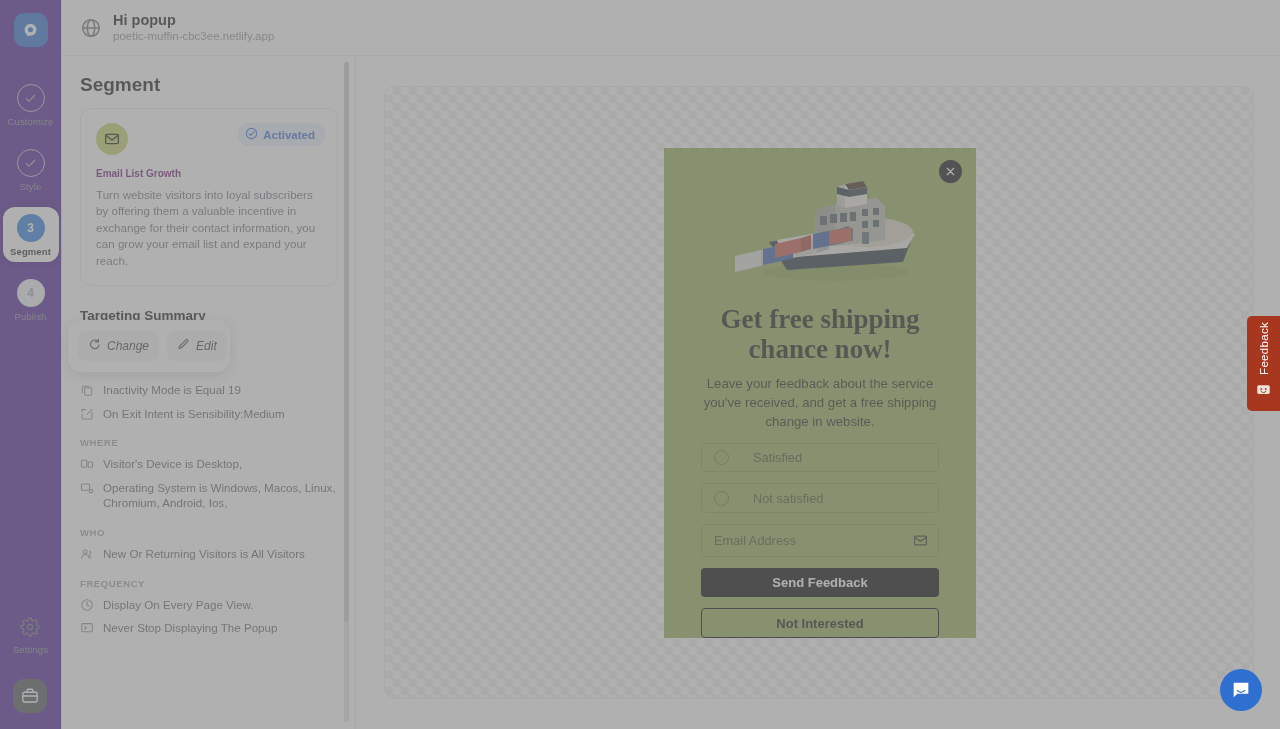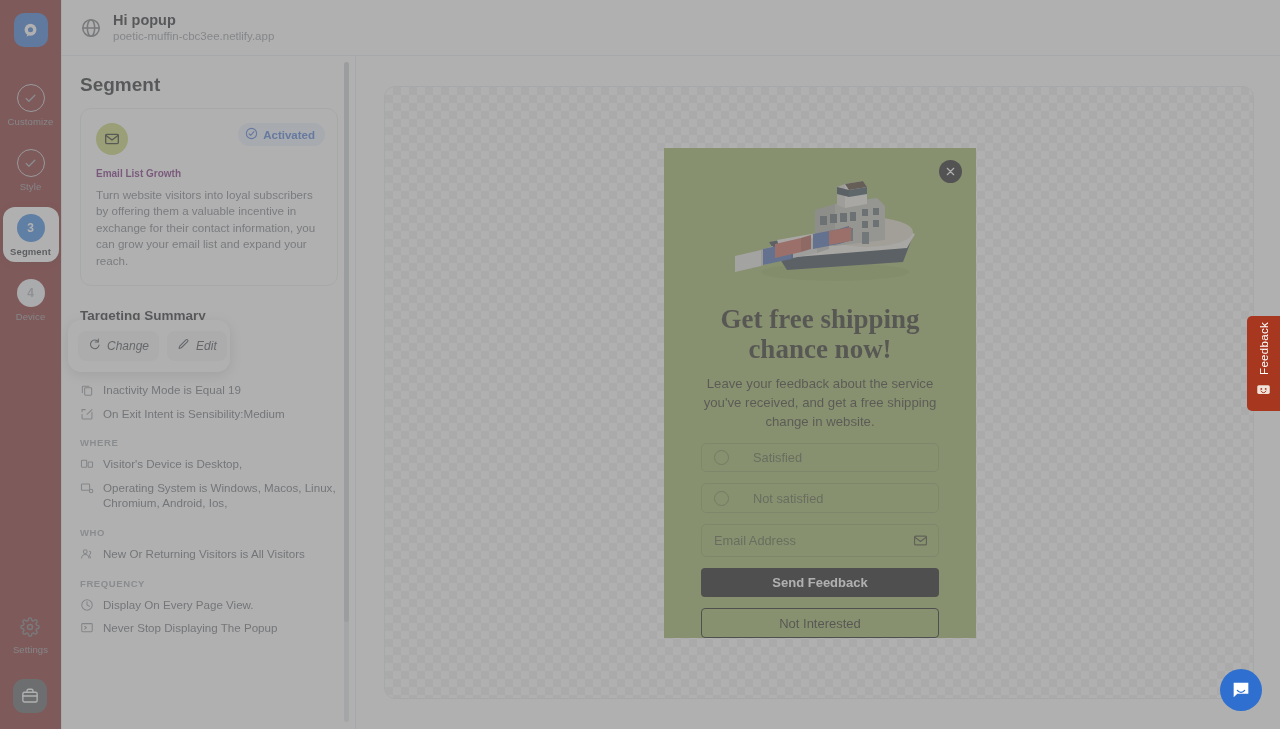--- a/index.html
+++ b/index.html
@@ -11,21 +11,21 @@
   .app { position: relative; width: 1280px; height: 729px; display: flex; }
 
   
   .dim-overlay {
     position: absolute; inset: 0; background: rgba(128,128,128,0.62);
     z-index: 50; pointer-events: none;
   }
 
   
   .rail {
-    width: 62px; height: 729px; background: #7f1d1d;
+    width: 62px; height: 729px; background: #4c1d95;
     border-right: 1px solid #e8eaed;
     display: flex; flex-direction: column; align-items: center;
     flex: 0 0 62px;
   }
   .rail-logo {
     width: 34px; height: 34px; border-radius: 10px; background: #2f6fd0;
     margin-top: 13px; display: flex; align-items: center; justify-content: center;
   }
   .rail-steps { margin-top: 30px; display: flex; flex-direction: column; align-items: center; width: 100%; }
   .step {
@@ -172,21 +172,21 @@
   .email-in::placeholder { color: #43502a; }
   .email-ico { position: absolute; right: 11px; top: 9px; color: #2b3418; }
   .btn-primary {
     width: 238px; height: 33px; margin-top: 11px; background: #000;
     color: #fff; border: none; border-radius: 4px; font-size: 13px; font-weight: 600;
     font-family: "Liberation Sans", sans-serif;
   }
   .btn-secondary {
     width: 238px; height: 33px; margin-top: 11px; background: transparent;
     color: #12150c; border: 1px solid #000; border-radius: 4px;
-    font-size: 13px; font-weight: 400; font-family: "Liberation Sans", sans-serif;
+    font-size: 13px; font-weight: 700; font-family: "Liberation Sans", sans-serif;
   }
 
   
   .feedback-tab {
     position: absolute; right: 0; top: 316px; width: 33px; height: 95px;
     background: #a8371f; border-radius: 5px 0 0 5px; z-index: 60;
     display: flex; flex-direction: column; align-items: center;
     justify-content: center; gap: 7px; padding-bottom: 4px;
   }
   .feedback-txt {
@@ -234,21 +234,21 @@
         <div class="step-label">Style</div>
       </div>
 
       <div class="step active">
         <div class="step-circle current">3</div>
         <div class="step-label">Segment</div>
       </div>
 
       <div class="step">
         <div class="step-circle todo">4</div>
-        <div class="step-label">Device</div>
+        <div class="step-label">Publish</div>
       </div>
     </div>
 
     <div class="rail-bottom">
       <div class="rail-settings">
         <span>
           <svg width="20" height="20" viewBox="0 0 24 24" fill="none" stroke="#6d7278" stroke-width="1.7" stroke-linecap="round" stroke-linejoin="round">
             <circle cx="12" cy="12" r="3"></circle>
             <path d="M19.4 15a1.6 1.6 0 0 0 .3 1.8l.1.1a2 2 0 1 1-2.8 2.8l-.1-.1a1.6 1.6 0 0 0-1.8-.3 1.6 1.6 0 0 0-1 1.5V21a2 2 0 1 1-4 0v-.1A1.6 1.6 0 0 0 9 19.4a1.6 1.6 0 0 0-1.8.3l-.1.1a2 2 0 1 1-2.8-2.8l.1-.1a1.6 1.6 0 0 0 .3-1.8 1.6 1.6 0 0 0-1.5-1H3a2 2 0 1 1 0-4h.1A1.6 1.6 0 0 0 4.6 9a1.6 1.6 0 0 0-.3-1.8l-.1-.1a2 2 0 1 1 2.8-2.8l.1.1a1.6 1.6 0 0 0 1.8.3H9a1.6 1.6 0 0 0 1-1.5V3a2 2 0 1 1 4 0v.1a1.6 1.6 0 0 0 1 1.5 1.6 1.6 0 0 0 1.8-.3l.1-.1a2 2 0 1 1 2.8 2.8l-.1.1a1.6 1.6 0 0 0-.3 1.8V9a1.6 1.6 0 0 0 1.5 1H21a2 2 0 1 1 0 4h-.1a1.6 1.6 0 0 0-1.5 1z"></path>
           </svg>

